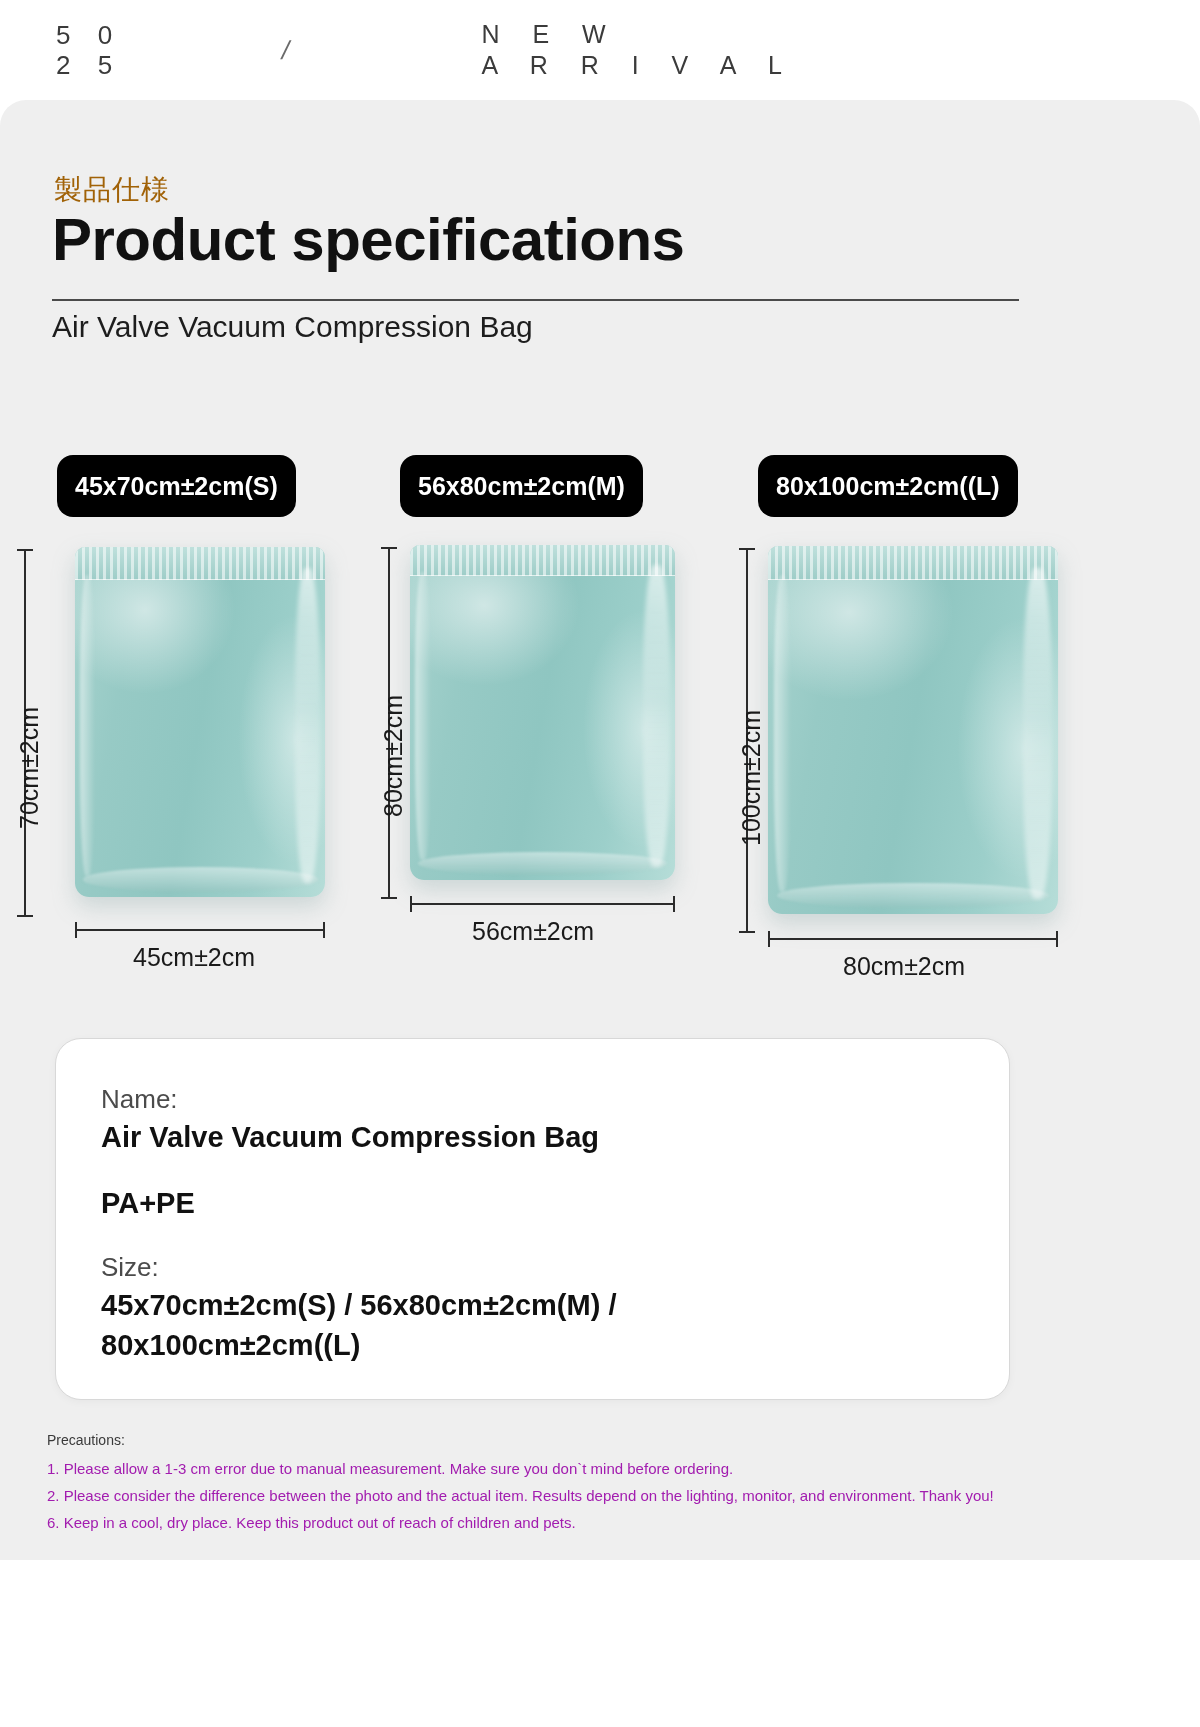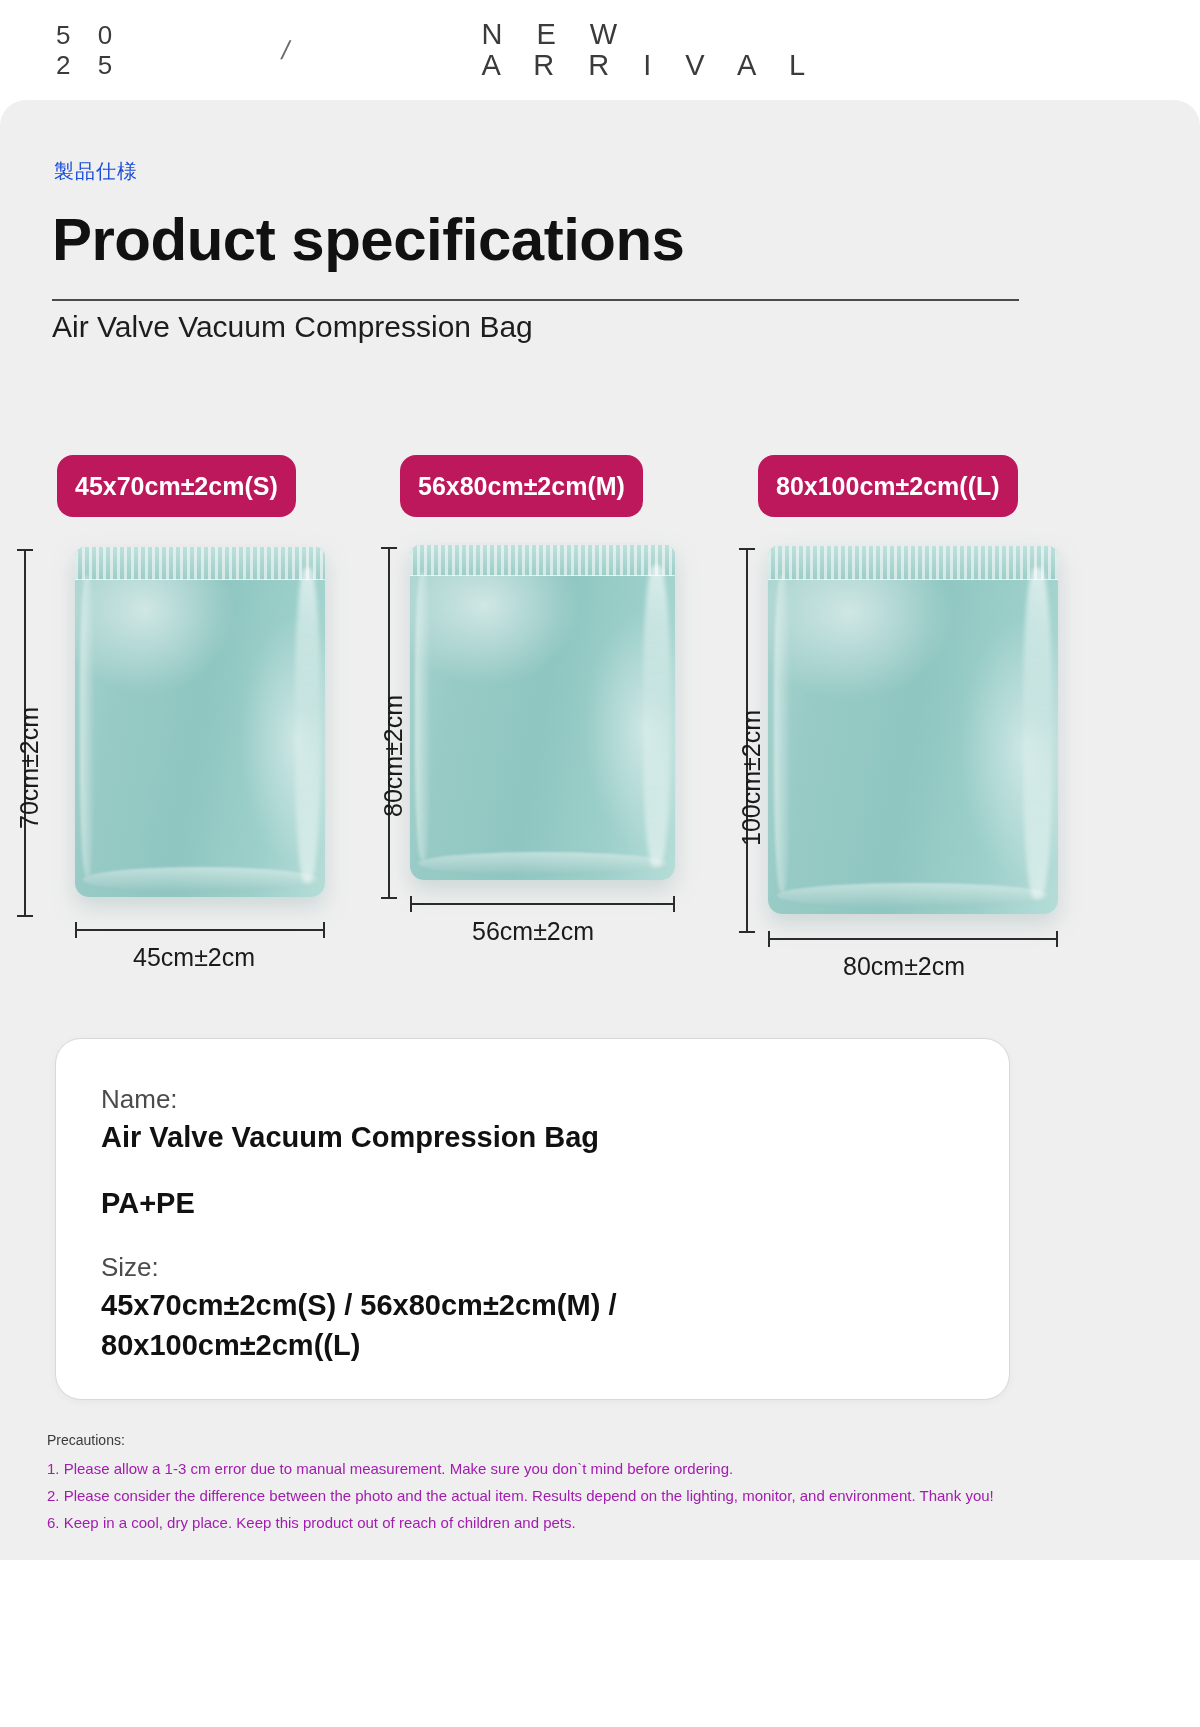--- a/index.html
+++ b/index.html
@@ -33,21 +33,21 @@
     margin-left: 160px;
     font-size: 26px;
     color: #6a6a6a;
     transform: skewX(-12deg);
     align-self: center;
   }
   .newarrival {
     margin-left: 192px;
     display: flex;
     flex-direction: column;
-    font-size: 29px;
+    font-size: 25px;
     line-height: 31px;
     color: #3b3b3b;
     letter-spacing: 13px;
   }
 
   
   .panel {
     position: absolute;
     top: 100px;
     left: 0;
@@ -61,23 +61,23 @@
     position: absolute;
     top: 1060px;
     left: 0;
     width: 1200px;
     height: 500px;
     background: #efefef;
   }
 
   .kicker {
     position: absolute;
-    top: 158px; left: 54px;
-    font-size: 20px;
-    color: #1d4ed8;
+    top: 171px; left: 54px;
+    font-size: 28px;
+    color: #a16207;
     letter-spacing: 1px;
   }
   .title {
     position: absolute;
     top: 205px; left: 52px;
     font-size: 60px;
     font-weight: bold;
     color: #111;
     letter-spacing: -0.5px;
   }
@@ -92,21 +92,21 @@
     top: 310px; left: 52px;
     font-size: 30px;
     color: #1d1d1d;
     font-weight: 400;
   }
 
   
   .bags { position: absolute; top: 455px; left: 0; width: 1200px; height: 520px; }
   .bagcol { position: absolute; top: 0; }
   .badge {
-    background: #be185d;
+    background: #000000;
     color: #fff;
     font-weight: bold;
     border-radius: 16px;
     display: inline-flex;
     align-items: center;
     justify-content: center;
     height: 62px;
     padding: 0 18px;
     font-size: 25px;
     white-space: nowrap;

